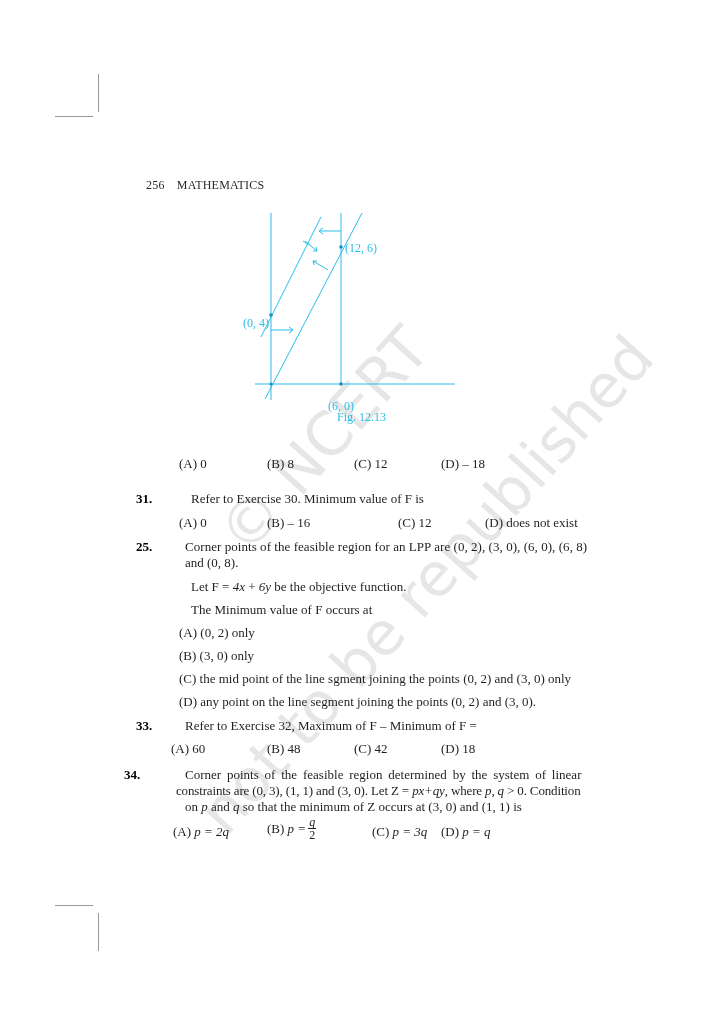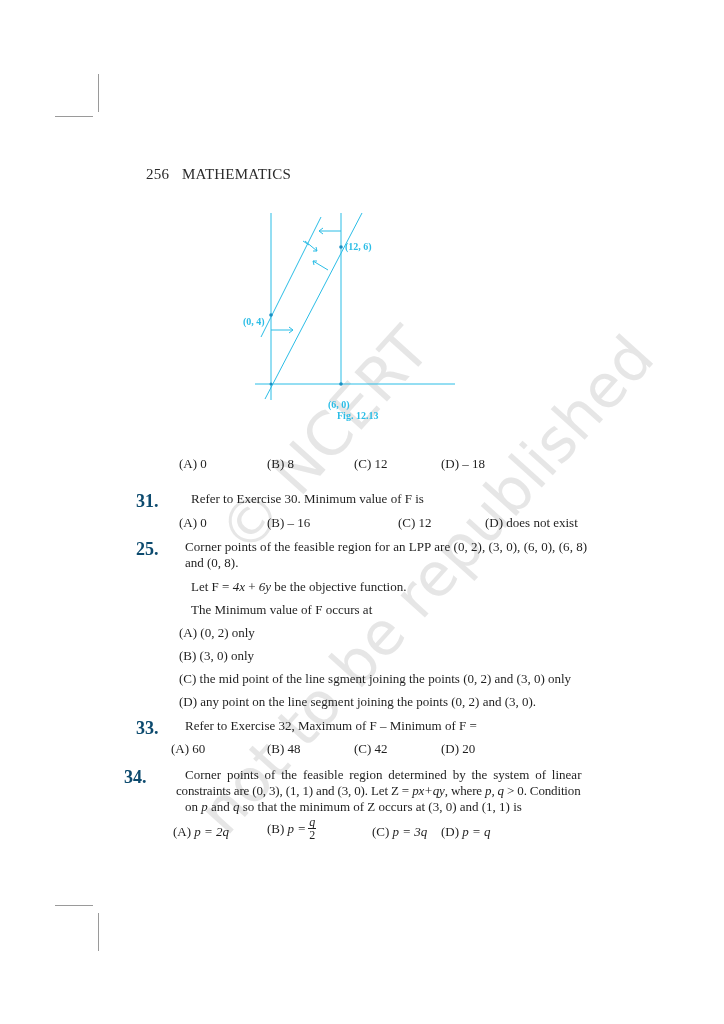--- a/index.html
+++ b/index.html
@@ -3,34 +3,34 @@
   <meta charset="utf-8">
   <style>
     html, body { margin: 0; padding: 0; }
     body {
       width: 724px; height: 1024px; position: relative; overflow: hidden;
       background: #ffffff;
       font-family: "Liberation Serif", "DejaVu Serif", serif;
       color: #1f1f1f;
     }
     .crop { position: absolute; background: #9a9a9a; }
-    .header { position: absolute; left: 146px; top: 166px; font-size: 15px; letter-spacing: 0.2px; color: #2b2b2b; }
+    .header { position: absolute; left: 146px; top: 178px; font-size: 12px; letter-spacing: 0.2px; color: #2b2b2b; }
     .header .pg { margin-right: 9px; }
     .figure { position: absolute; left: 235px; top: 205px; width: 240px; height: 225px; }
     .figure svg { position: absolute; left: 0; top: 0; }
-    .fig-label { position: absolute; font-family: "Liberation Serif", serif; font-weight: bold; color: #2bbde6; font-size: 10px; white-space: nowrap; }
+    .fig-label { position: absolute; font-family: "Liberation Serif", serif; font-weight: normal; color: #2bbde6; font-size: 12px; white-space: nowrap; }
     .watermark {
       position: absolute; left: 120px; top: 560px; transform: rotate(-48deg);
       transform-origin: left top; font-family: "DejaVu Sans", sans-serif;
       color: rgba(200,200,200,0.45); pointer-events: none; white-space: nowrap;
     }
     .wm1 { font-size: 60px; left: 205px; top: 520px; }
     .wm2 { font-size: 60px; left: 185px; top: 800px; }
     .text { position: absolute; font-size: 13px; line-height: 17px; color: #1f1f1f; white-space: nowrap; margin-left: 12px; }
-    .qnum { position: absolute; font-size: 18px; font-weight: bold; color: #0c4a6e; }
+    .qnum { position: absolute; font-size: 13px; font-weight: bold; color: #000000; }
     .opt { position: absolute; font-size: 13px; white-space: nowrap; }
     i { font-style: italic; }
     .frac { display: inline-block; vertical-align: middle; text-align: center; line-height: 12px; font-size: 12px; margin-left: 2px; }
     .frac span { display: block; }
     .frac .num { border-bottom: 1px solid #1f1f1f; padding: 0 1px; font-style: italic; }
   </style>
 </head>
 <body>
 
 <div class="crop" style="left:55px; top:116px; width:38px; height:1px;"></div>
@@ -104,21 +104,21 @@
 <div class="opt" style="left:179px; top:625px;">(A) (0, 2) only</div>
 <div class="opt" style="left:179px; top:648px;">(B) (3, 0) only</div>
 <div class="opt" style="left:179px; top:671px;">(C) the mid point of the line sgment joining the points (0, 2) and (3, 0) only</div>
 <div class="opt" style="left:179px; top:694px;">(D) any point on the line segment joining the points (0, 2) and (3, 0).</div>
 
 <div class="qnum" style="left:136px; top:718px;">33.</div>
 <div class="text" style="left:173px; top:717px;">Refer to Exercise 32, Maximum of F – Minimum of F =</div>
 <div class="opt" style="left:171px; top:741px;">(A) 60</div>
 <div class="opt" style="left:267px; top:741px;">(B) 48</div>
 <div class="opt" style="left:354px; top:741px;">(C) 42</div>
-<div class="opt" style="left:441px; top:741px;">(D) 20</div>
+<div class="opt" style="left:441px; top:741px;">(D) 18</div>
 
 <div class="qnum" style="left:124px; top:767px;">34.</div>
 <div class="text" style="left:173px; top:766px; word-spacing:2.6px;">Corner points of the feasible region determined by the system of linear</div>
 <div class="text" style="left:164px; top:782px; letter-spacing:-0.15px;">
   <span>constraints are (0, 3), (1, 1) and (3, 0). Let Z = </span><i>px+qy</i><span>, where </span><i>p, q</i><span> &gt; 0. Condition</span>
 </div>
 <div class="text" style="left:173px; top:798px;">
   <span>on </span><i>p</i><span> and </span><i>q</i><span> so that the minimum of Z occurs at (3, 0) and (1, 1) is</span>
 </div>
 <div class="opt" style="left:173px; top:824px;text-align:right;">

